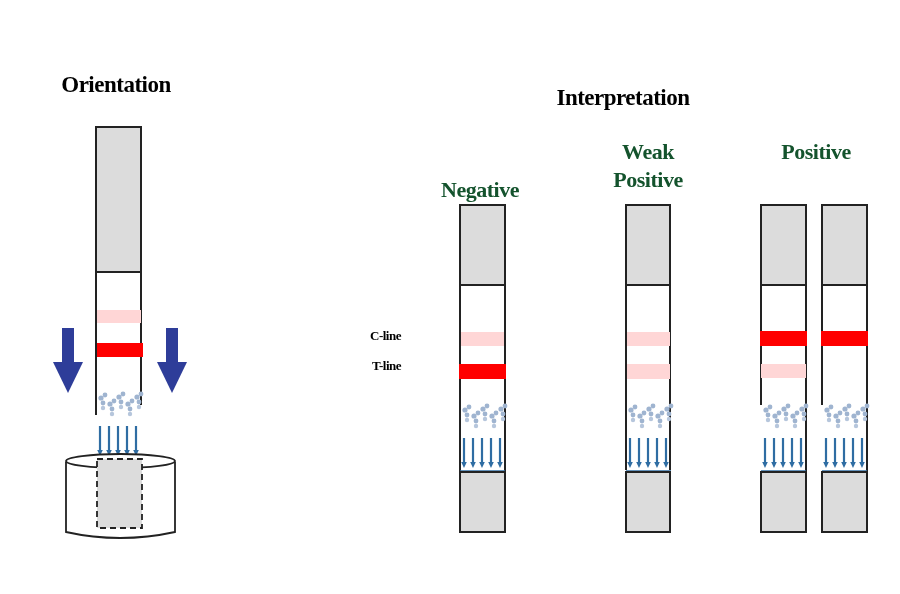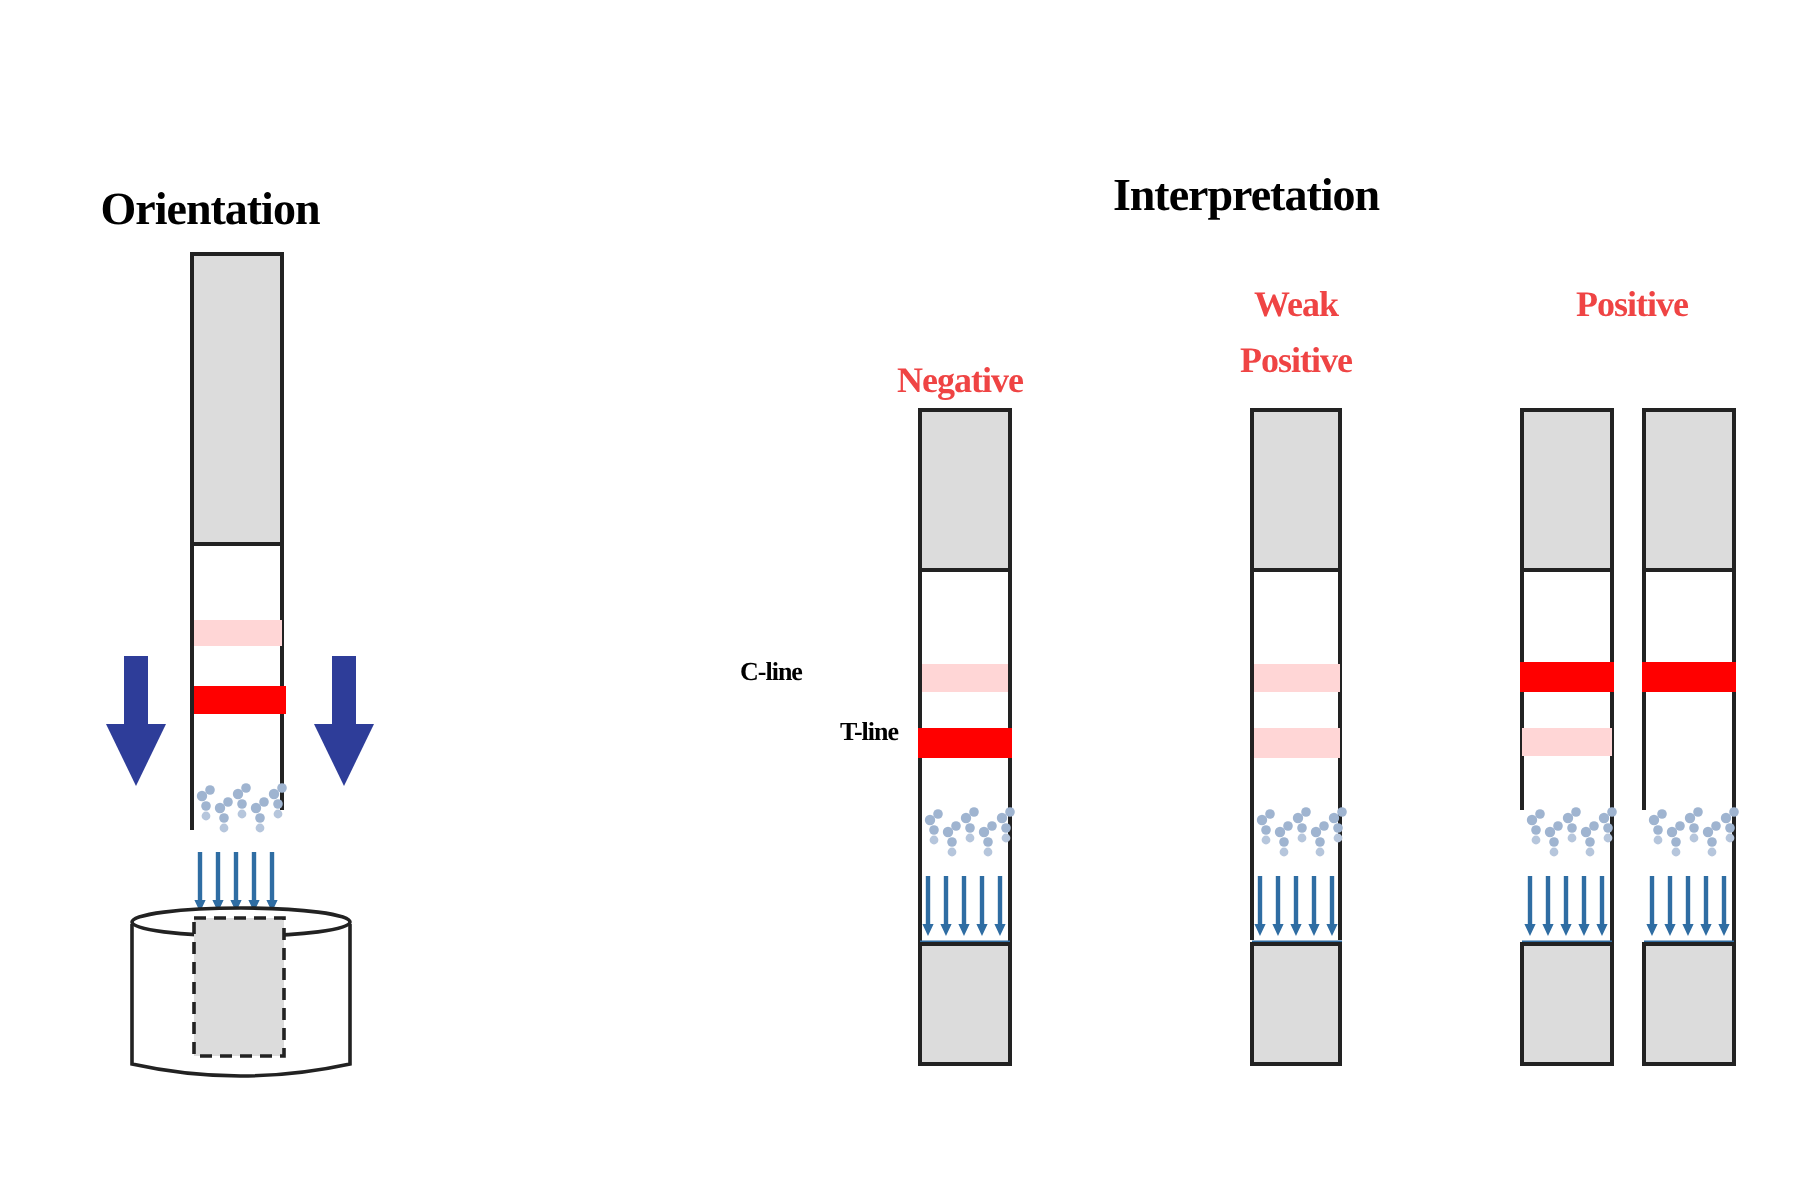--- a/index.html
+++ b/index.html
@@ -1,40 +1,40 @@
 <!DOCTYPE html>
 <html><head>
   <meta charset="utf-8">
   <style>
     html, body { margin: 0; padding: 0; background: #ffffff; }
     body { width: 900px; height: 594px; position: relative; overflow: hidden; font-family: "Liberation Serif", serif; }
     .title { position: absolute; font-weight: bold; color: #000; font-size: 23px; text-align: center; white-space: nowrap; letter-spacing: -0.5px; }
-    .label { position: absolute; font-weight: bold; color: #ef4444; font-size: 18px; text-align: center; line-height: 28px; white-space: nowrap; letter-spacing: -0.5px; }
+    .label { position: absolute; font-weight: bold; color: #14532d; font-size: 22px; text-align: center; line-height: 28px; white-space: nowrap; letter-spacing: -0.5px; }
     .side-label { position: absolute; font-weight: bold; color: #000; font-size: 13px; white-space: nowrap; letter-spacing: -0.5px; }
     svg.canvas { position: absolute; left: 0; top: 0; }
   </style>
 </head>
 <body>
 
-<div class="title" style="left:20px; top:72px; width:170px;margin-top:20px;">Orientation</div>
+<div class="title" style="left:31px; top:72px; width:170px;">Orientation</div>
 <div class="title" style="left:516px; top:85px; width:214px;">Interpretation</div>
 
 <div class="label" style="left:410px; top:176px; width:140px;">
   <div>Negative</div>
 </div>
 <div class="label" style="left:578px; top:138px; width:140px;">
   <div>Weak</div>
   <div>Positive</div>
 </div>
 <div class="label" style="left:746px; top:138px; width:140px;">
   <div>Positive</div>
 </div>
 
 <div class="side-label" style="left:370px; top:328px;">C-line</div>
-<div class="side-label" style="left:372px; top:358px;margin-left:48px;">T-line</div>
+<div class="side-label" style="left:372px; top:358px;">T-line</div>
 
 <svg class="canvas" width="900" height="594" viewBox="0 0 900 594" xmlns="http://www.w3.org/2000/svg">
   <defs>
 
     <g id="antibody">
       <circle cx="0" cy="0" r="2.6" fill="#9fb4d0"></circle>
       <circle cx="4" cy="-3" r="2.4" fill="#9fb4d0"></circle>
       <circle cx="2" cy="5" r="2.4" fill="#9fb4d0"></circle>
       <circle cx="2" cy="10" r="2.2" fill="#b6c6dc"></circle>
     </g>

